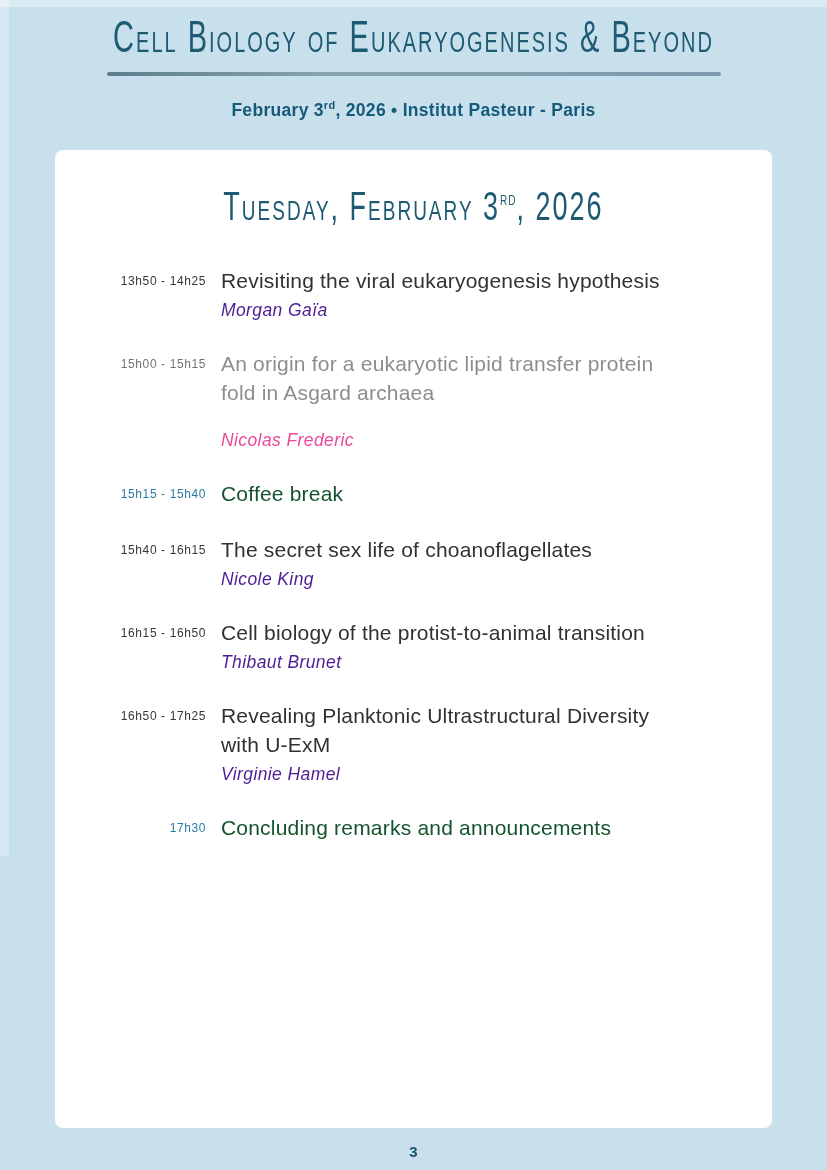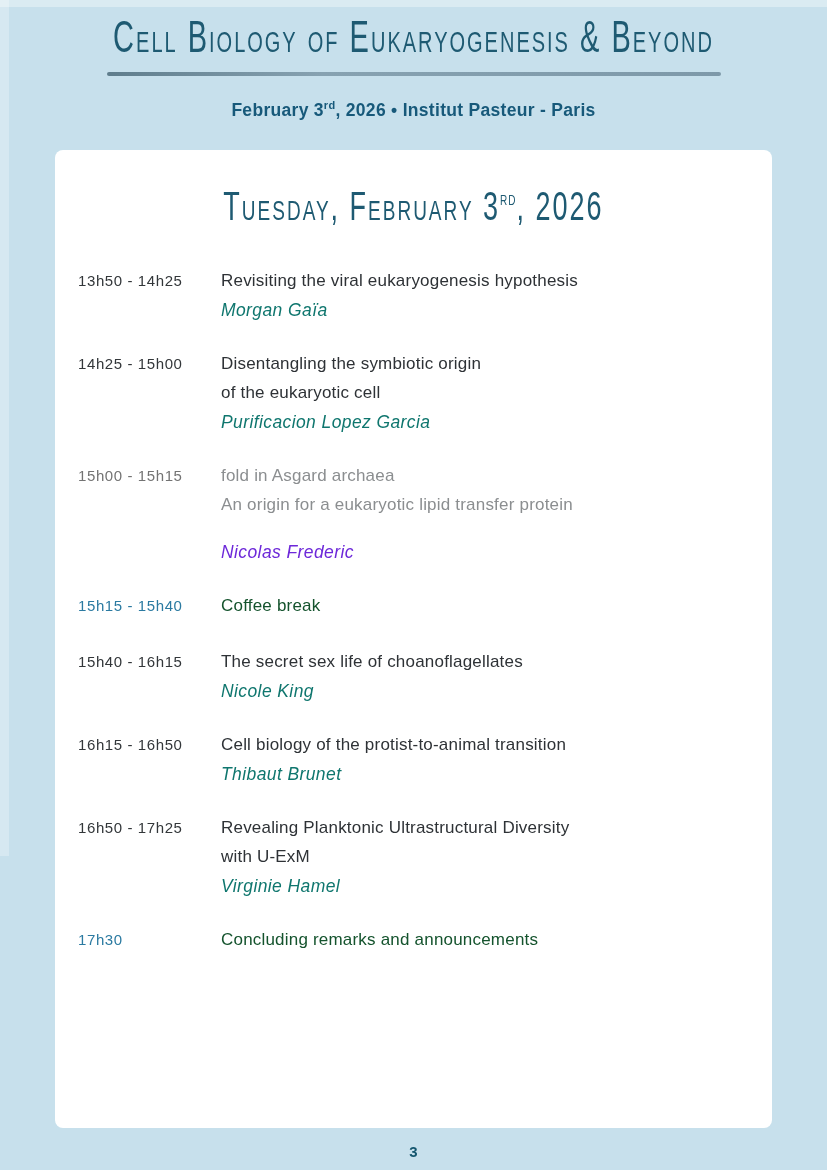--- a/index.html
+++ b/index.html
@@ -55,45 +55,46 @@
     padding:22px 23px 0;
   }
   .day-wrap { text-align:center; height:54px; line-height:54px; white-space:nowrap; }
   .day-title { font-size:27px; }
 
   .rows { margin-top:40px; }
   .row { display:flex; margin-bottom:27px; }
   .time {
     flex:none;
     width:128px;
-    font-size:15px; line-height:26px;
+    text-align:right;
+    font-size:12px; line-height:26px;
     letter-spacing:0.6px;
     color:#33373a;
     padding-top:2px;
   }
   .info { margin-left:15px; flex:1; }
   .stitle {
-    font-size:17px; line-height:29px;
+    font-size:21px; line-height:29px;
     color:#2e3236;
     letter-spacing:0.2px;
   }
   .tl { display:block; }
   .tl:empty { display:none; }
   .speaker {
     margin-top:3px;
     font-size:17.5px; line-height:24px;
     font-style:italic;
-    color:#0f766e;
+    color:#4c1d95;
     letter-spacing:0.4px;
   }
   .speaker:empty { display:none; margin-top:0; }
 
   .row.muted .time    { color:#737373; }
   .row.muted .stitle  { color:#8b8e90; }
-  .row.muted .speaker { color:#6d28d9;margin-top:21px; }
+  .row.muted .speaker { color:#ec4899;margin-top:21px; }
   .row.accent .time   { color:#2b7aa1; }
   .row.accent .stitle { color:#14532d; }
 
   
   .pagenum {
     text-align:center;
     margin-top:15px;
     font-size:15px; font-weight:700;
     color:#14566e;
   }
@@ -130,37 +131,27 @@
         <div class="time">13h50 - 14h25</div>
         <div class="info">
           <div class="stitle">
             <span class="tl">Revisiting the viral eukaryogenesis hypothesis</span>
 
           </div>
           <div class="speaker">Morgan Gaïa</div>
         </div>
       </div>
 
-      <div class="row normal">
-        <div class="time">14h25 - 15h00</div>
-        <div class="info">
-          <div class="stitle">
-            <span class="tl">Disentangling the symbiotic origin</span>
-            <span class="tl">of the eukaryotic cell</span>
-          </div>
-          <div class="speaker">Purificacion Lopez Garcia</div>
-        </div>
-      </div>
 
       <div class="row muted">
         <div class="time">15h00 - 15h15</div>
         <div class="info">
           <div class="stitle">
+            <span class="tl">An origin for a eukaryotic lipid transfer protein</span>
             <span class="tl">fold in Asgard archaea</span>
-            <span class="tl">An origin for a eukaryotic lipid transfer protein</span>
           </div>
           <div class="speaker">Nicolas Frederic</div>
         </div>
       </div>
 
       <div class="row accent">
         <div class="time">15h15 - 15h40</div>
         <div class="info">
           <div class="stitle">
             <span class="tl">Coffee break</span>

